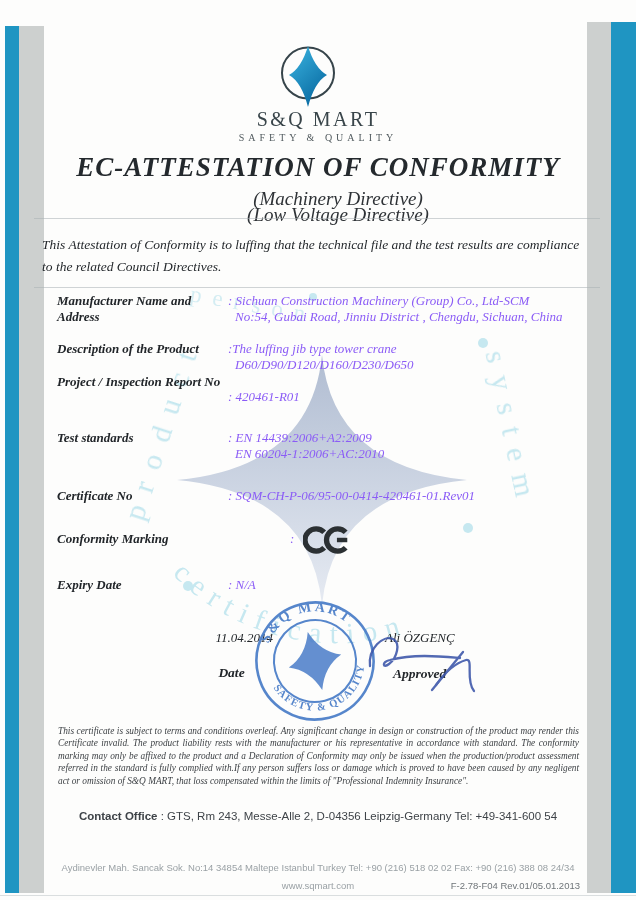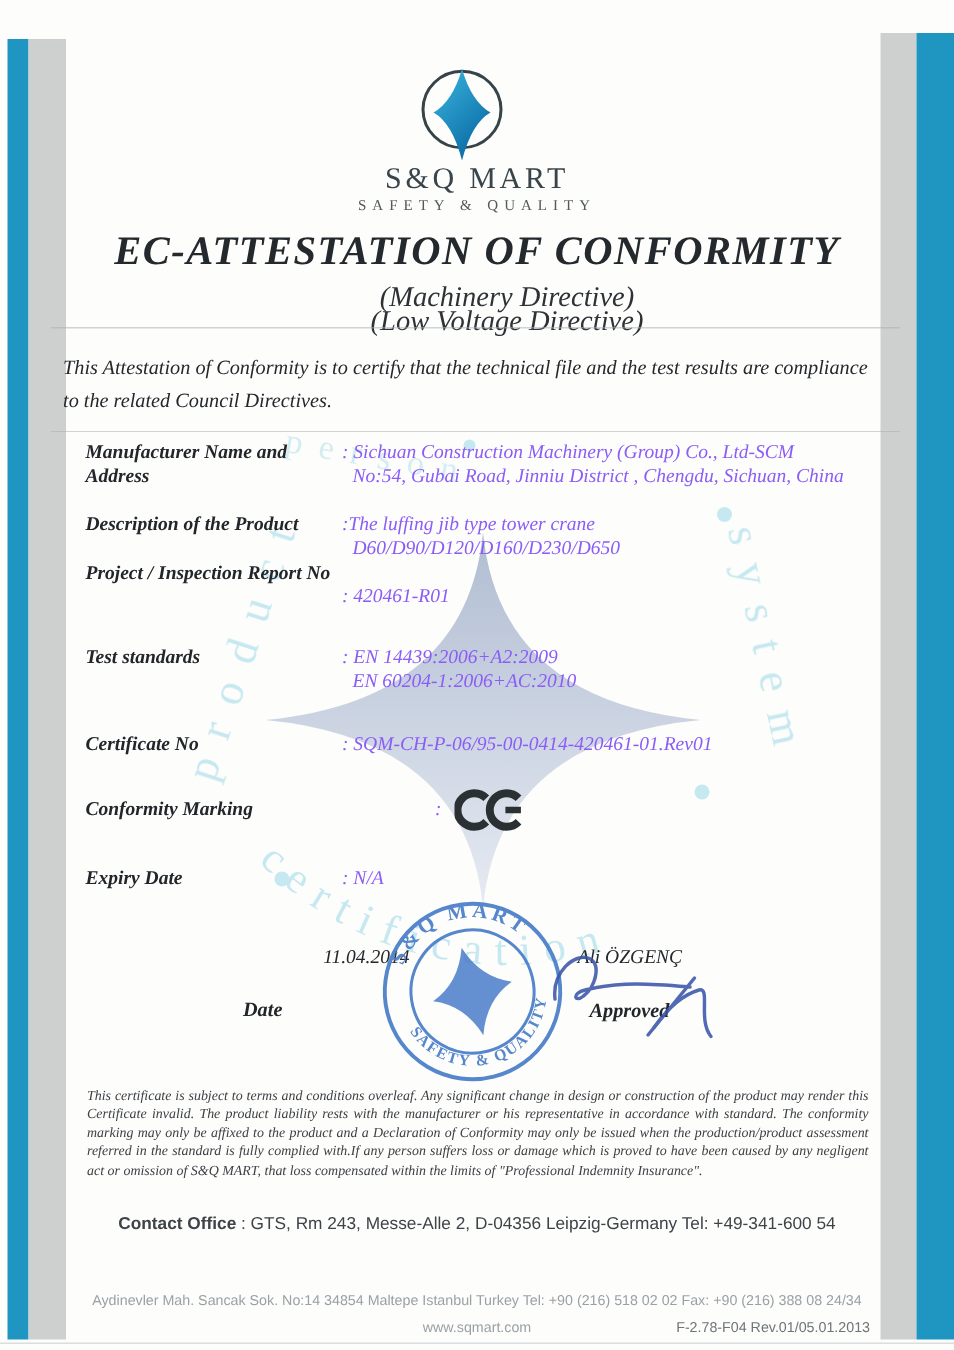--- a/index.html
+++ b/index.html
@@ -89,21 +89,21 @@
     <path transform="translate(32,35)" fill="url(#logoStar)" d="M 0 -29 Q 6.5 -7 19 0 Q 6.5 7 0 32 Q -6.5 7 -19 0 Q -6.5 -7 0 -29 Z"></path>
   </svg>
   <div class="abs brand">S&amp;Q MART</div>
   <div class="abs tagline">SAFETY &amp; QUALITY</div>
 
   <div class="abs title">EC-ATTESTATION OF CONFORMITY</div>
   <div class="abs subtitle" style="top:188px;">(Machinery Directive)</div>
   <div class="abs subtitle" style="top:204px;">(Low Voltage Directive)</div>
 
   <div class="abs rule" style="top:218px;"></div>
-  <div class="abs intro">This Attestation of Conformity is to certify that the technical file and the test results are compliance to the related Council Directives.</div>
+  <div class="abs intro">This Attestation of Conformity is to luffing that the technical file and the test results are compliance to the related Council Directives.</div>
   <div class="abs rule" style="top:287px;"></div>
 
   <div class="abs flabel" style="top:293px;">Manufacturer Name and Address</div>
   <div class="abs fvalue" style="top:293px;">
     <div>: Sichuan Construction Machinery (Group) Co., Ltd-SCM</div>
     <div class="l2">No:54, Gubai Road, Jinniu District , Chengdu, Sichuan, China</div>
   </div>
 
   <div class="abs flabel" style="top:341px;">Description of the Product</div>
   <div class="abs fvalue" style="top:341px;">
@@ -138,21 +138,21 @@
       <path d="M 41 22 H 53.5" stroke-width="5.4"></path>
     </g>
   </svg>
 
   <div class="abs flabel" style="top:577px;">Expiry Date</div>
   <div class="abs fvalue" style="top:577px;">
     <div>: N/A</div>
   </div>
 
   <div class="abs sig-text" style="left:158px;top:630px;width:115px;text-align:right;">11.04.2014</div>
-  <div class="abs sig-label" style="left:162px;top:665px;width:115px;text-align:left;">Date</div>
+  <div class="abs sig-label" style="left:174px;top:665px;width:115px;text-align:center;">Date</div>
   <div class="abs sig-text" style="left:385px;top:630px;width:140px;">Ali ÖZGENÇ</div>
   <div class="abs sig-label" style="left:393px;top:666px;width:120px;">Approved</div>
 
   <svg class="abs" style="left:251px;top:597px;" width="128" height="128" viewBox="-64 -64 128 128" opacity="0.93">
     <g transform="rotate(-14)" stroke="#4a7dc8" fill="none">
       <circle r="58.5" stroke-width="2.6"></circle>
       <circle r="41" stroke-width="2"></circle>
       <defs>
         <path id="stampTop" d="M -49.5 0 A 49.5 49.5 0 0 1 49.5 0" fill="none"></path>
         <path id="stampBottom" d="M -49.5 0 A 49.5 49.5 0 0 0 49.5 0" fill="none"></path>

